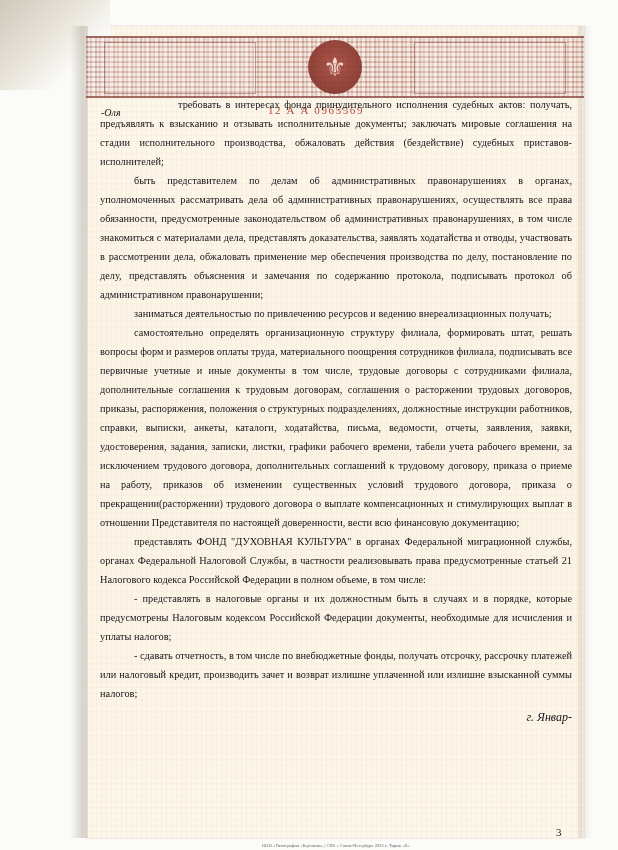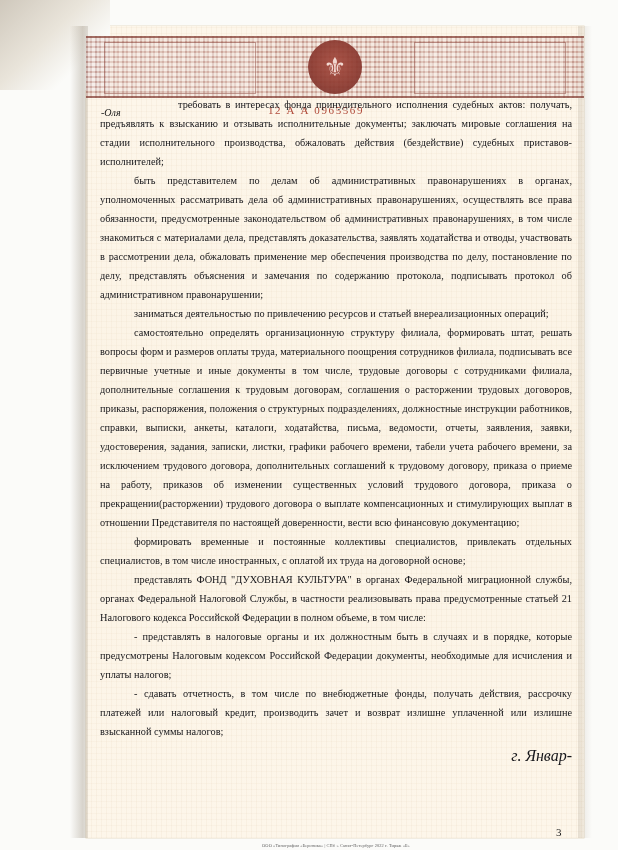--- a/index.html
+++ b/index.html
@@ -191,21 +191,21 @@
   p.para.dash {
     text-indent: 34px;
   }
   p.first {
     text-indent: 78px;
   }
   .sign-line {
     margin-top: 5px;
     text-align: right;
     font-style: italic;
-    font-size: 16px;
+    font-size: 12px;
     text-indent: 0;
   }
   .page-number {
     position: absolute;
     left: 556px;
     top: 826px;
     font-size: 11px;
     color: #1b1b1b;
   }
   .footer-print {
@@ -253,25 +253,24 @@
   </div>
 
   <div class="wash"></div>
 
   <div class="side-note">-Оля</div>
   <div class="serial">12 А А 0965569</div>
 
   <div class="doc-body">
     <p class="para first">требовать в интересах фонда принудительного исполнения судебных актов: получать, предъявлять к взысканию и отзывать исполнительные документы; заключать мировые соглашения на стадии исполнительного производства, обжаловать действия (бездействие) судебных приставов-исполнителей;</p>
     <p class="para">быть представителем по делам об административных правонарушениях в органах, уполномоченных рассматривать дела об административных правонарушениях, осуществлять все права обязанности, предусмотренные законодательством об административных правонарушениях, в том числе знакомиться с материалами дела, представлять доказательства, заявлять ходатайства и отводы, участвовать в рассмотрении дела, обжаловать применение мер обеспечения производства по делу, постановление по делу, представлять объяснения и замечания по содержанию протокола, подписывать протокол об административном правонарушении;</p>
-    <p class="para">заниматься деятельностью по привлечению ресурсов и статьей внереализационных операций;</p>
+    <p class="para">заниматься деятельностью по привлечению ресурсов и ведению внереализационных получать;</p>
     <p class="para">самостоятельно определять организационную структуру филиала, формировать штат, решать вопросы форм и размеров оплаты труда, материального поощрения сотрудников филиала, подписывать все первичные учетные и иные документы в том числе, трудовые договоры с сотрудниками филиала, дополнительные соглашения к трудовым договорам, соглашения о расторжении трудовых договоров, приказы, распоряжения, положения о структурных подразделениях, должностные инструкции работников, справки, выписки, анкеты, каталоги, ходатайства, письма, ведомости, отчеты, заявления, заявки, удостоверения, задания, записки, листки, графики рабочего времени, табели учета рабочего времени, за исключением трудового договора, дополнительных соглашений к трудовому договору, приказа о приеме на работу, приказов об изменении существенных условий трудового договора, приказа о прекращении(расторжении) трудового договора о выплате компенсационных и стимулирующих выплат в отношении Представителя по настоящей доверенности, вести всю финансовую документацию;</p>
-    <p class="para">формировать временные и постоянные коллективы специалистов, привлекать отдельных специалистов, в том числе иностранных, с оплатой их труда на договорной основе;</p>
     <p class="para">представлять ФОНД "ДУХОВНАЯ КУЛЬТУРА" в органах Федеральной миграционной службы, органах Федеральной Налоговой Службы, в частности реализовывать права предусмотренные статьей 21 Налогового кодекса Российской Федерации в полном объеме, в том числе:</p>
     <p class="para dash">- представлять в налоговые органы и их должностным быть в случаях и в порядке, которые предусмотрены Налоговым кодексом Российской Федерации документы, необходимые для исчисления и уплаты налогов;</p>
-    <p class="para dash">- сдавать отчетность, в том числе по внебюджетные фонды, получать действия, рассрочку платежей или налоговый кредит, производить зачет и возврат излишне уплаченной или излишне взысканной суммы налогов;</p>
+    <p class="para dash">- сдавать отчетность, в том числе по внебюджетные фонды, получать отсрочку, рассрочку платежей или налоговый кредит, производить зачет и возврат излишне уплаченной или излишне взысканной суммы налогов;</p>
     <p class="sign-line">г. Январ-</p>
   </div>
 
   <div class="page-number">3</div>
   <div class="footer-print">ООО «Типография «Бероника» | СПб » Санкт-Петербург 2022 г. Тираж «Б»</div>
 
 </div>
 
 </body></html>

